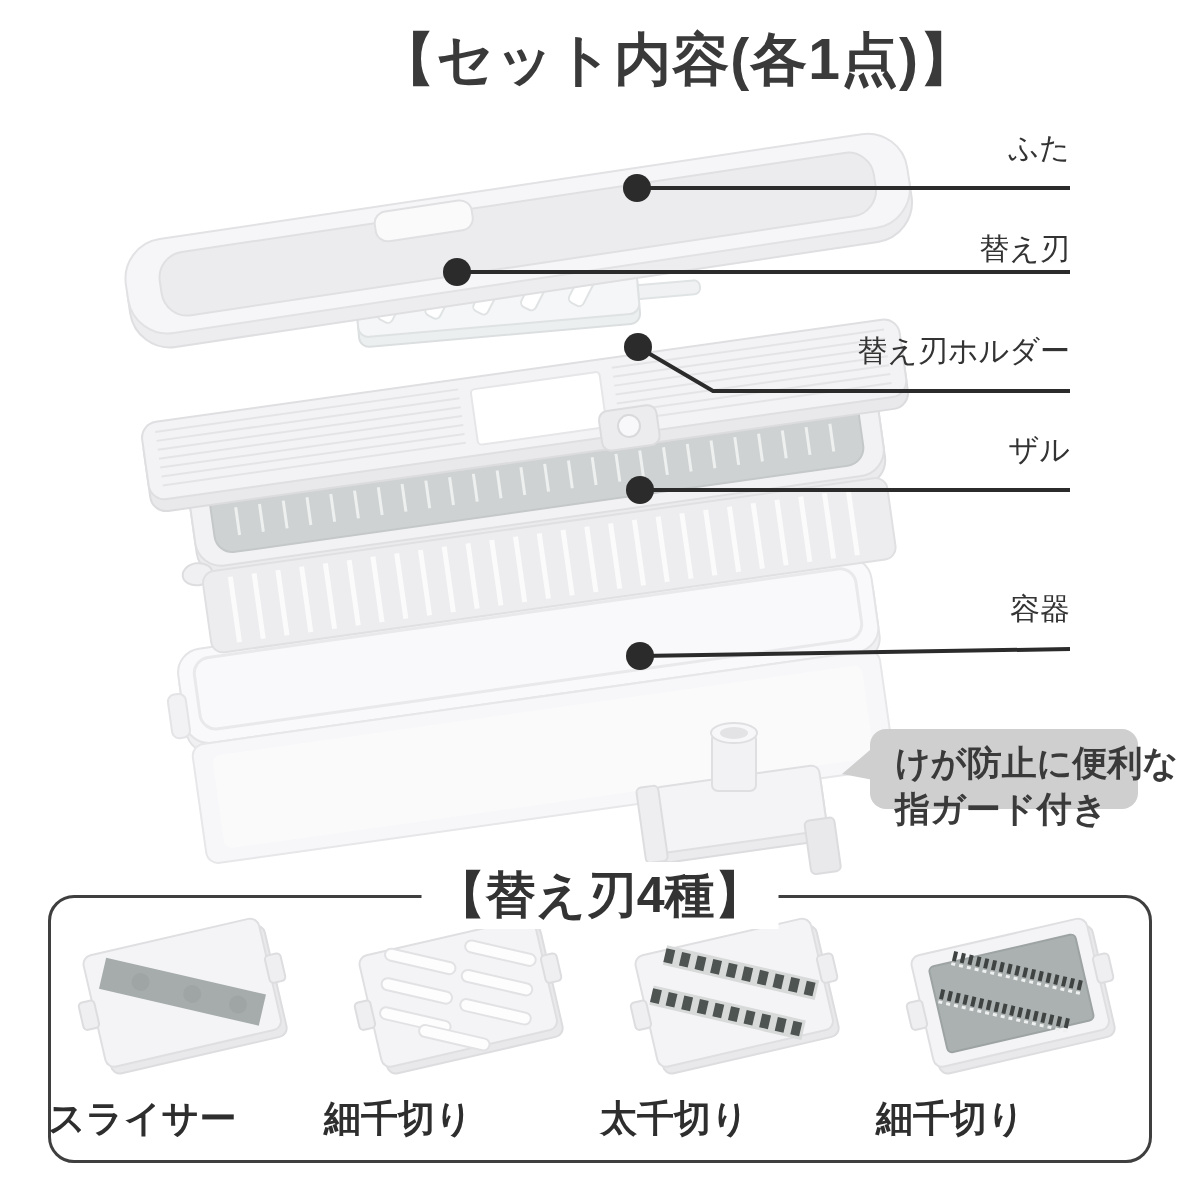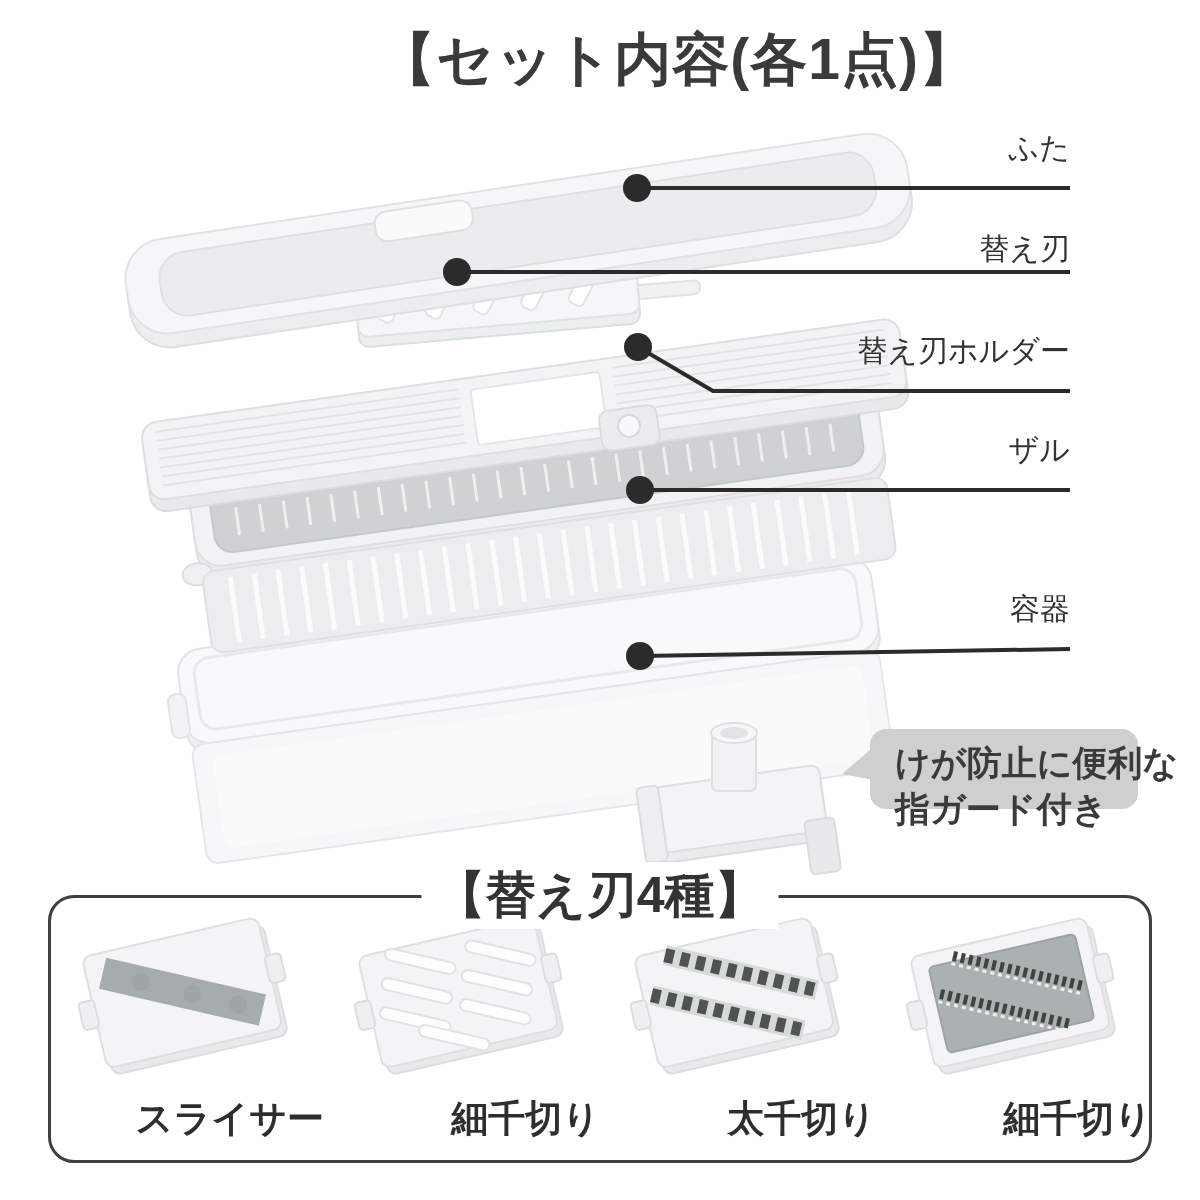--- a/index.html
+++ b/index.html
@@ -33,21 +33,21 @@
   .blade-box-title{
     position:absolute;left:50%;transform:translateX(-50%);top:862px;
     background:#ffffff;padding:0 14px;font-size:50px;font-weight:bold;color:#333;
     white-space:nowrap;z-index:2;
   }
   .blade-figs{position:absolute;left:48px;top:905px;z-index:1;}
   .blade-labels{
     position:absolute;left:48px;top:1094px;width:1104px;display:flex;z-index:1;
   }
   .blade-labels span{
-    flex:1;text-align:right;font-size:37px;font-weight:bold;color:#2e2e2e;white-space:nowrap;
+    flex:1;text-align:left;font-size:37px;font-weight:bold;color:#2e2e2e;white-space:nowrap;
   }
 </style>
 </head>
 <body>
 
 <div class="canvas">
 
   <div class="page-title">【セット内容(各1点)】</div>
 
   <svg class="diagram" width="1200" height="885" viewBox="0 0 1200 885" xmlns="http://www.w3.org/2000/svg">

